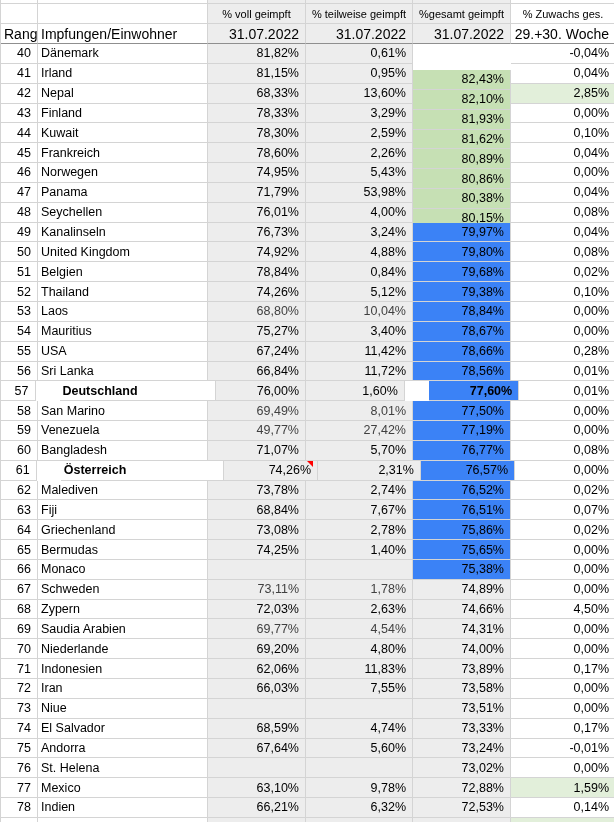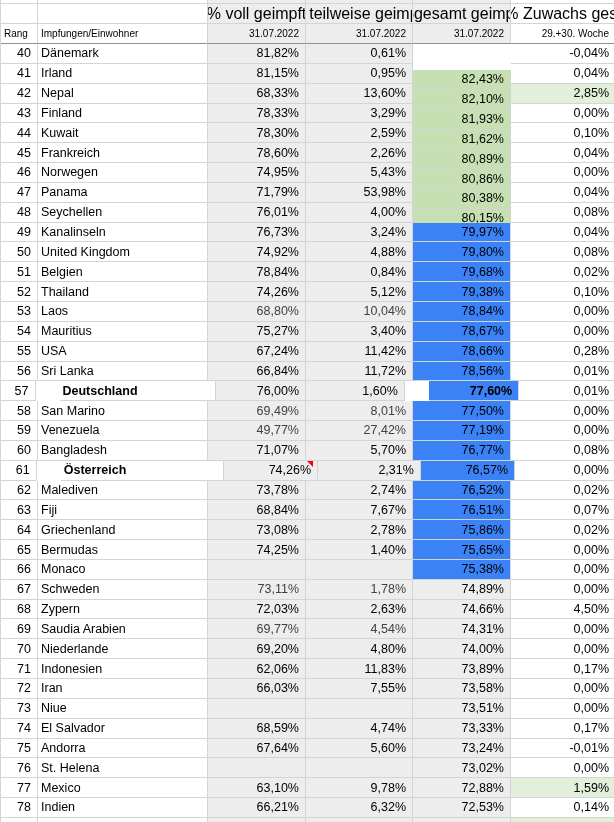--- a/index.html
+++ b/index.html
@@ -19,23 +19,23 @@
   .w-voll{width:98px;}
   .w-teil{width:107px;}
   .w-ges{width:98px;}
   .w-zuw{width:104px;border-right:none;}
   .num{justify-content:flex-end;padding-right:6px;}
   .left{justify-content:flex-start;padding-left:3px;}
   .graybg{background:#ededed;}
   .strip{height:4px;}
   .strip .c{border-bottom:1px solid #d4d4d4;}
   .hdr1{height:20px;}
-  .hdr1 .c{font-size:16px;justify-content:center;padding:0 2px;}
+  .hdr1 .c{font-size:11px;justify-content:center;padding:0 2px;}
   .hdr2{height:20px;}
-  .hdr2 .c{border-bottom:1px solid #8f8f8f;font-size:10px;}
+  .hdr2 .c{border-bottom:1px solid #8f8f8f;font-size:14px;}
   .datarow{height:19.85px;}
   .bold{font-weight:bold;margin-left:24px;}
   .purple{color:#404040;}
   .ges-dark{background:#c6e0b4;margin-top:26px;}
   .ges-light{background:#3b82f6;}
   .zuw-hl{background:#e2efda;}
   .comment-tri{
     position:absolute;top:0;right:4px;width:0;height:0;
     border-left:6px solid transparent;border-top:6px solid #ff0000;
   }

